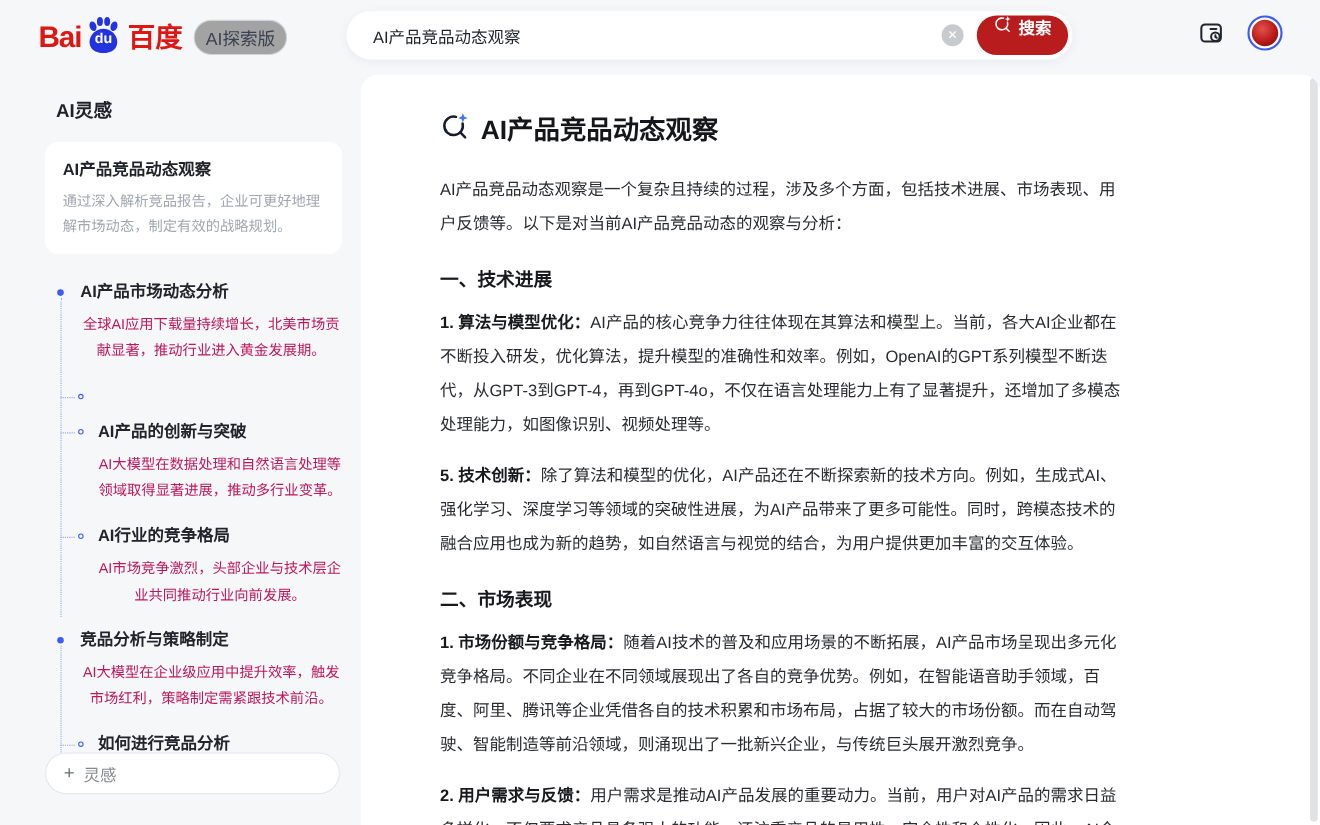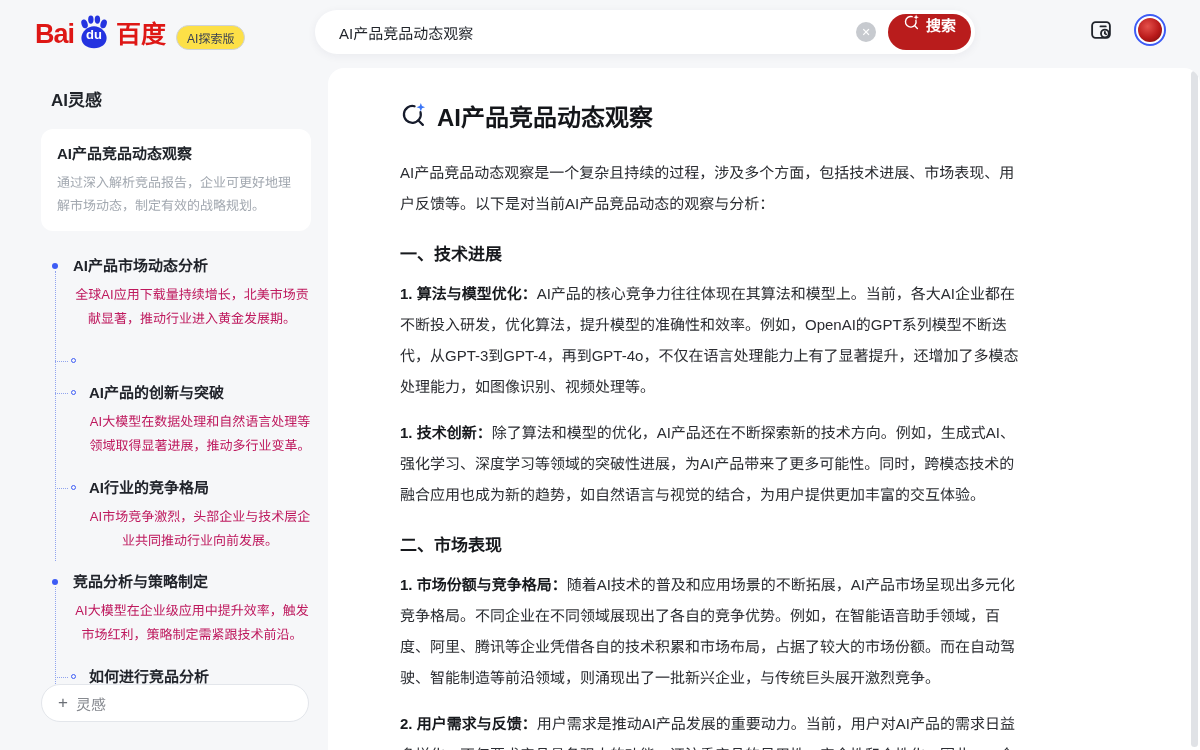--- a/index.html
+++ b/index.html
@@ -10,21 +10,21 @@
   }
   
   .topbar { position:absolute; top:0; left:0; width:1200px; height:64px; }
   .logo { position:absolute; left:35px; top:14px; display:flex; align-items:flex-end; cursor:pointer; }
   .logo-bai { color:#DE1715; font-weight:800; font-size:27px; letter-spacing:-1px; }
   .paw { position:relative; width:36px; height:36px; margin:0 2px; display:inline-block; }
   .paw .du { position:absolute; left:0; top:13px; width:36px; text-align:center;
              color:#fff; font-size:13px; font-weight:700; }
   .logo-cn { color:#DE1715; font-weight:800; font-size:25px; margin-left:2px; }
   .badge { margin-left:10px; border:1px solid #CFD3DA; border-radius:999px;
-           font-size:12px; color:#3A4152; padding:3px 10px; background:#fde047; }
+           font-size:16px; color:#3A4152; padding:3px 10px; background:#a3a3a3; }
   
   .searchbar { position:absolute; left:315px; top:10px; width:660px; height:44px;
                background:#fff; border-radius:24px; display:flex; align-items:center;
                box-shadow:0 2px 10px rgba(31,41,70,.06); }
   .search-input { flex:1; border:none; outline:none; background:transparent;
                   font-family:inherit; font-size:15px; color:#1F2329; padding:0 10px 0 24px; }
   .clear-btn { width:20px; height:20px; border:none; border-radius:50%; background:#C7CACF;
                color:#fff; font-size:11px; line-height:20px; text-align:center; cursor:pointer;
                margin-right:12px; flex:0 0 auto; }
   .search-btn { height:36px; margin-right:4px; padding:0 15px; border:none; border-radius:18px;
@@ -205,21 +205,21 @@
           <path d="M18.5 0.8 l1.05 2.75 2.75 1.05 -2.75 1.05 -1.05 2.75 -1.05 -2.75 -2.75 -1.05 2.75 -1.05 z" fill="#3C76F6"></path>
         </svg>
       </span>
       <span>AI产品竞品动态观察</span>
     </h1>
 
     <p class="intro">AI产品竞品动态观察是一个复杂且持续的过程，涉及多个方面，包括技术进展、市场表现、用户反馈等。以下是对当前AI产品竞品动态的观察与分析：</p>
 
     <h2>一、技术进展</h2>
     <p><strong>1. 算法与模型优化：</strong><span>AI产品的核心竞争力往往体现在其算法和模型上。当前，各大AI企业都在不断投入研发，优化算法，提升模型的准确性和效率。例如，OpenAI的GPT系列模型不断迭代，从GPT-3到GPT-4，再到GPT-4o，不仅在语言处理能力上有了显著提升，还增加了多模态处理能力，如图像识别、视频处理等。</span></p>
-    <p><strong>1. 技术创新：</strong><span>除了算法和模型的优化，AI产品还在不断探索新的技术方向。例如，生成式AI、强化学习、深度学习等领域的突破性进展，为AI产品带来了更多可能性。同时，跨模态技术的融合应用也成为新的趋势，如自然语言与视觉的结合，为用户提供更加丰富的交互体验。</span></p>
+    <p><strong>5. 技术创新：</strong><span>除了算法和模型的优化，AI产品还在不断探索新的技术方向。例如，生成式AI、强化学习、深度学习等领域的突破性进展，为AI产品带来了更多可能性。同时，跨模态技术的融合应用也成为新的趋势，如自然语言与视觉的结合，为用户提供更加丰富的交互体验。</span></p>
 
     <h2>二、市场表现</h2>
     <p><strong>1. 市场份额与竞争格局：</strong><span>随着AI技术的普及和应用场景的不断拓展，AI产品市场呈现出多元化竞争格局。不同企业在不同领域展现出了各自的竞争优势。例如，在智能语音助手领域，百度、阿里、腾讯等企业凭借各自的技术积累和市场布局，占据了较大的市场份额。而在自动驾驶、智能制造等前沿领域，则涌现出了一批新兴企业，与传统巨头展开激烈竞争。</span></p>
     <p><strong>2. 用户需求与反馈：</strong><span>用户需求是推动AI产品发展的重要动力。当前，用户对AI产品的需求日益多样化，不仅要求产品具备强大的功能，还注重产品的易用性、安全性和个性化。因此，AI企业需要密切关注用户需求变化，及时调整产品策略，以满足市场需求。同时，用户反馈也是企业改进产品的重要依据，通过收集和分析用户反馈，企业可以不断优化产品体验，提升用户满意度。</span></p>
 
   </article>
 
   <div class="main-scroll"></div>
 </main>
 

